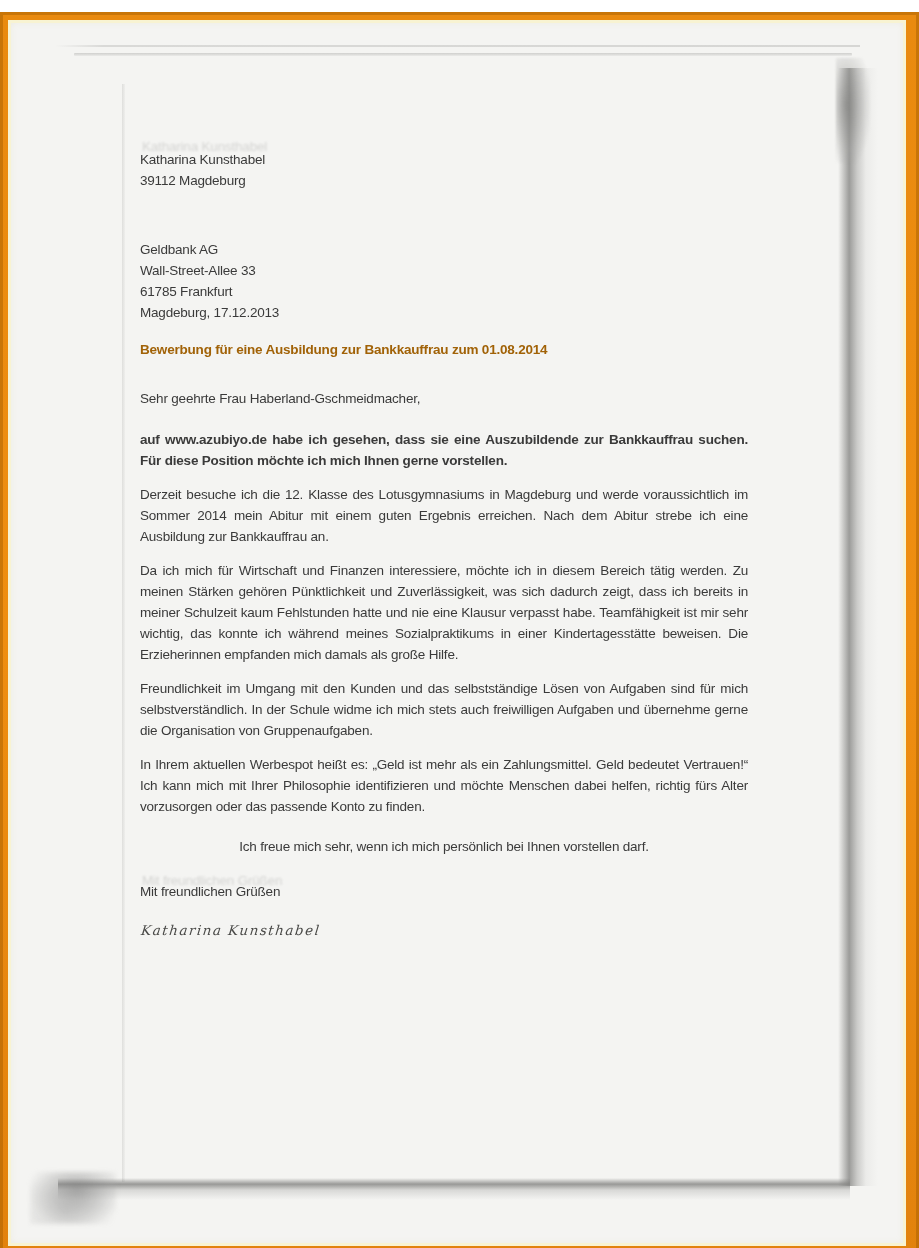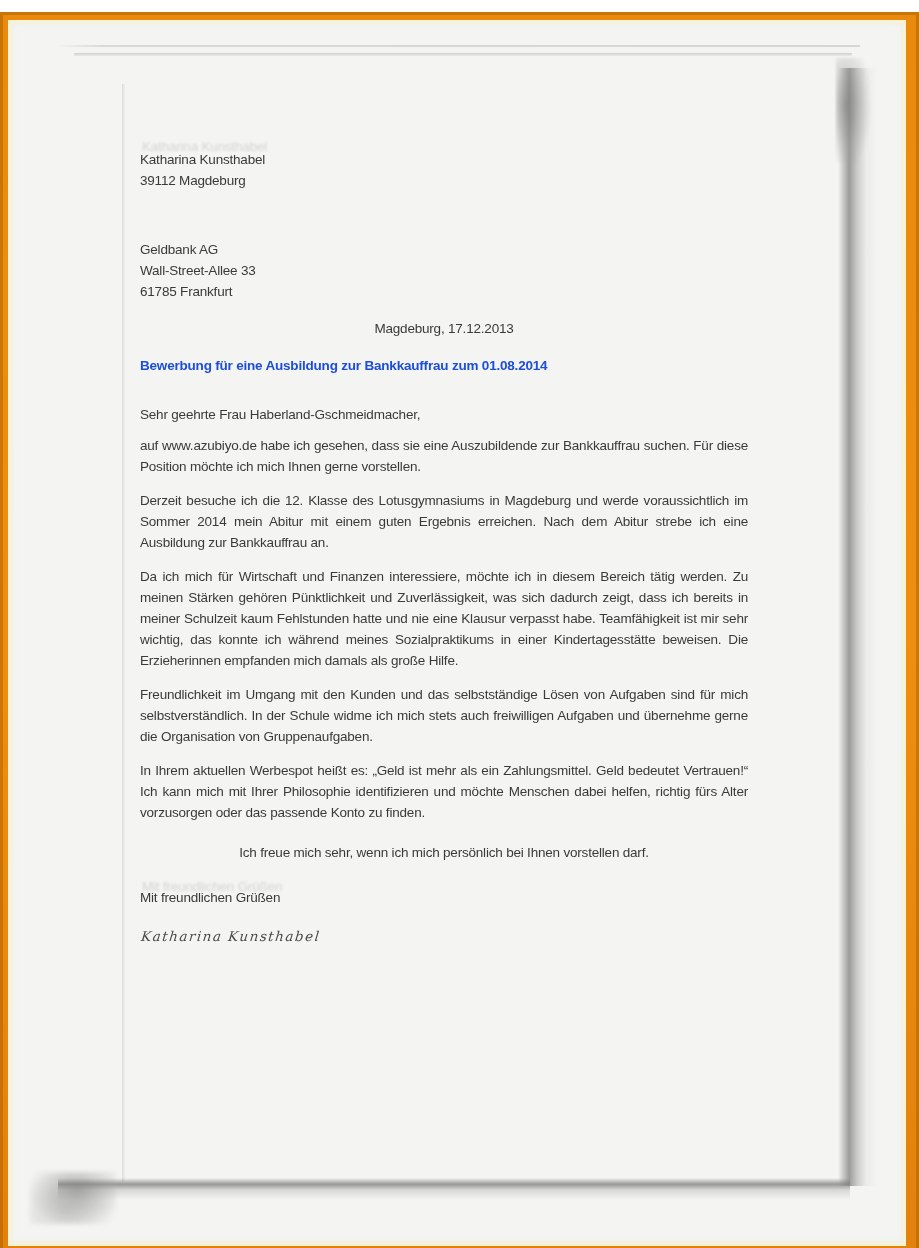--- a/index.html
+++ b/index.html
@@ -72,25 +72,25 @@
     color: #3a3a3a;
   }
   .letter p, .letter div { font-size: 13.5px; line-height: 21px; }
   .addr-line { display: block; }
   .sender-block { position: relative; }
   .ghost {
     position: absolute; left: 2px; top: -13px;
     color: #9a9a98; opacity: 0.35; filter: blur(1px);
   }
   .recipient-block { margin-top: 48px; }
-  .date-line { margin-top: 16px; text-align: center; }
-  .subject-line { margin-top: 16px; font-weight: bold; color: #1d4ed8; }
+  .date-line { margin-top: 0; text-align: left; }
+  .subject-line { margin-top: 16px; font-weight: bold; color: #a16207; }
   .salutation { margin-top: 28px; }
   .para { text-align: justify; }
-  .p1 { margin-top: 10px; }
+  .p1 { margin-top: 20px; font-weight: bold; }
   .p2, .p3, .p4, .p5 { margin-top: 13px; }
   .p6 { margin-top: 19px; text-align: center; }
   .closing { position: relative; margin-top: 24px; }
   .closing .ghost { top: -11px; }
   .signature {
     margin-top: 18px;
     font-family: "DejaVu Serif", serif;
     font-style: italic;
     font-size: 23px; line-height: 28px;
     letter-spacing: 1.5px;

